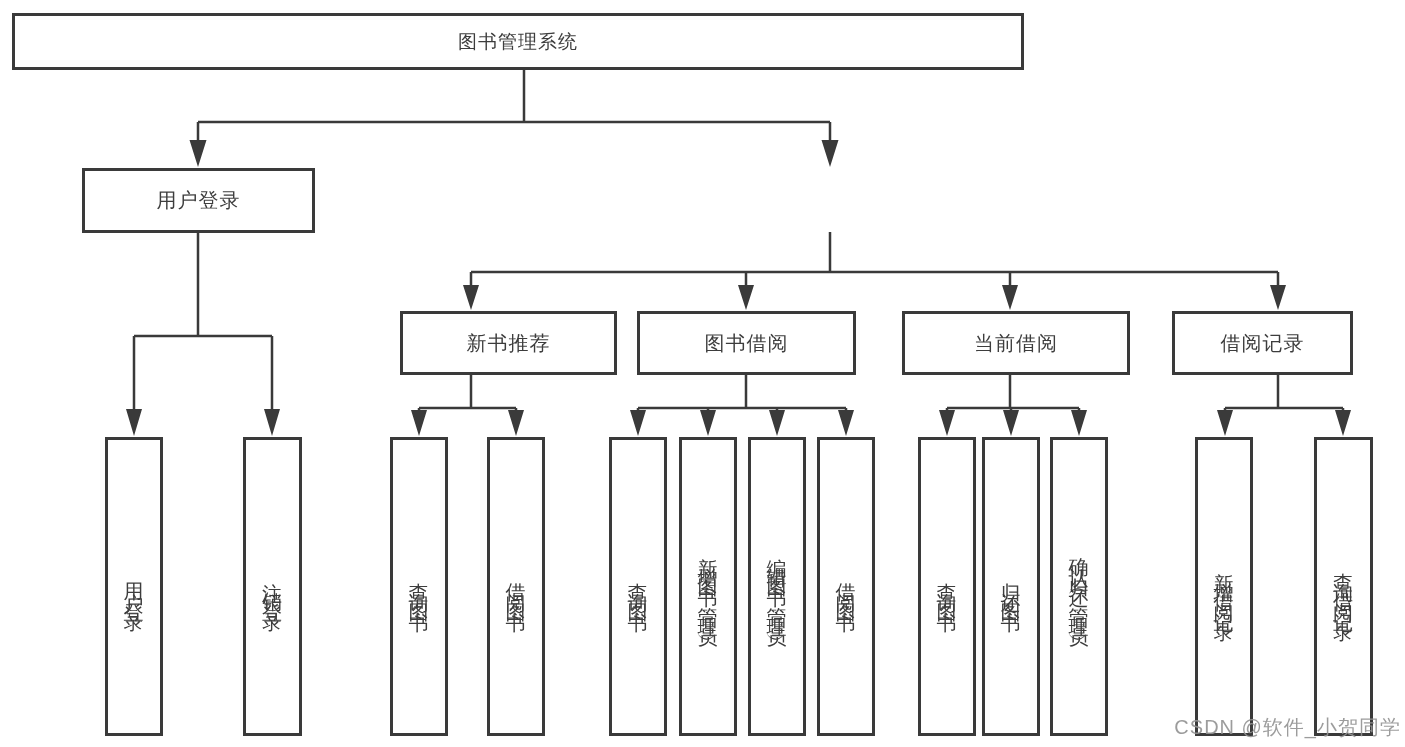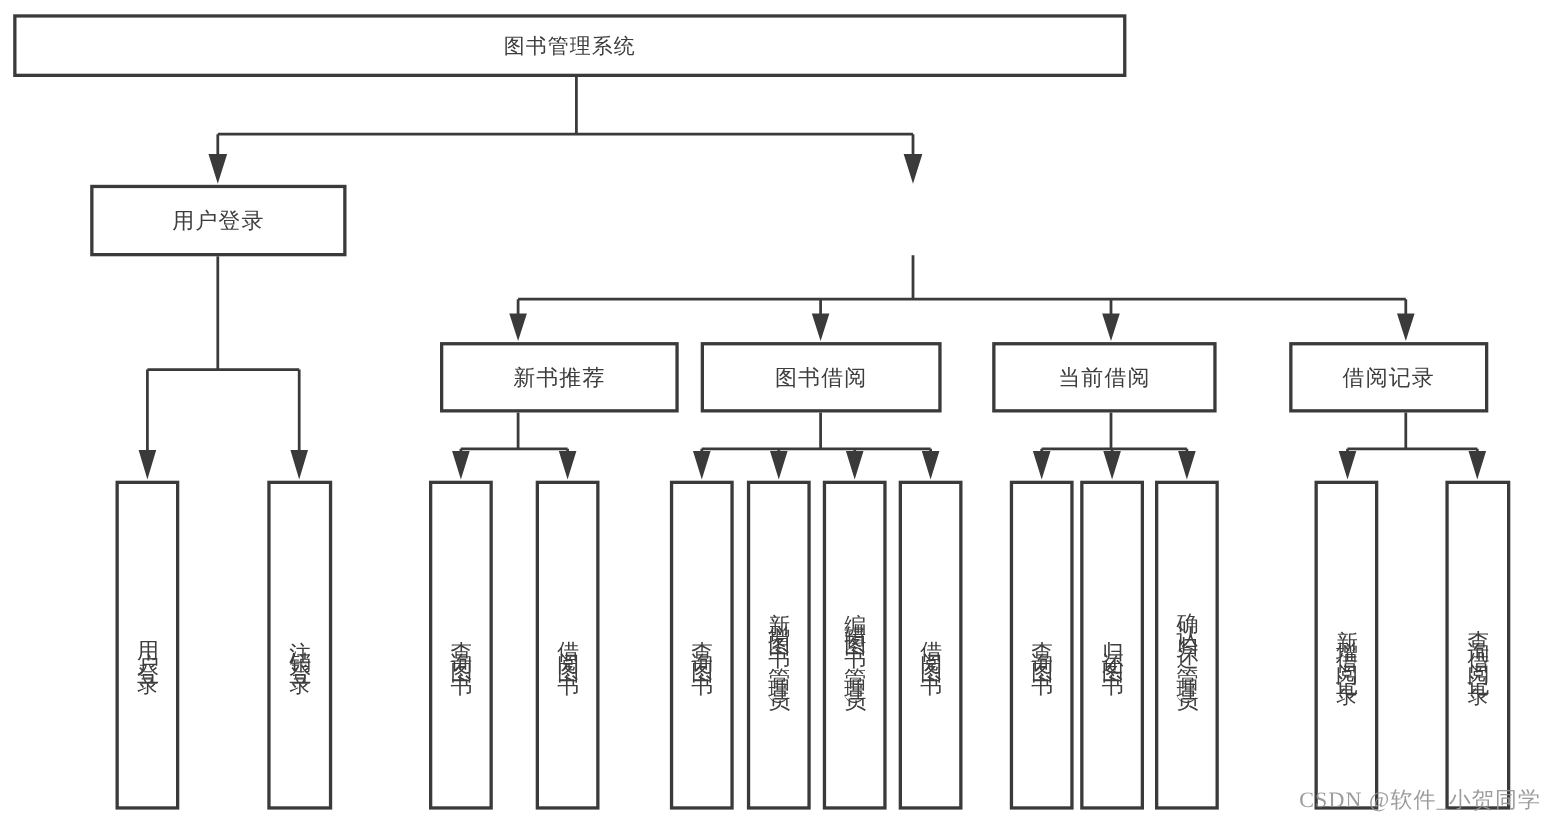--- a/index.html
+++ b/index.html
@@ -1,18 +1,18 @@
 <!DOCTYPE html>
 <html><head>
 <meta charset="utf-8">
 <style>
   html,body{margin:0;padding:0;background:#ffffff;}
   #canvas{
     position:relative;width:1405px;height:747px;background:#ffffff;
-    font-family:Liberation Serif, serif;overflow:hidden;
+    font-family:Liberation Sans, sans-serif;overflow:hidden;
   }
   .node{
     position:absolute;box-sizing:border-box;border:3px solid #3a3a3a;background:#ffffff;
     display:flex;align-items:center;justify-content:center;
     color:#3d3d3d;z-index:2;
   }
   .node.h{font-size:20px;letter-spacing:1px;}
   .node.root{font-size:19px;letter-spacing:1px;}
   .node.v{
     writing-mode:vertical-rl;text-orientation:mixed;
@@ -85,21 +85,21 @@
       <path d="M1217,410 L1233,410 L1225,436 Z M1335,410 L1351,410 L1343,436 Z"></path>
     </g>
   </svg>
 
   <div class="node h root" style="left:12px;top:13px;width:1012px;height:57px;">图书管理系统</div>
 
   <div class="node h" style="left:82px;top:168px;width:233px;height:65px;">用户登录</div>
 
   <div class="node h" style="left:363px;top:311px;width:217px;height:64px;margin-left:37px;">新书推荐</div>
   <div class="node h" style="left:637px;top:311px;width:219px;height:64px;">图书借阅</div>
-  <div class="node h" style="left:902px;top:311px;width:204px;height:64px;text-align:right;">当前借阅</div>
+  <div class="node h" style="left:902px;top:311px;width:228px;height:64px;text-align:right;">当前借阅</div>
   <div class="node h" style="left:1172px;top:311px;width:181px;height:64px;">借阅记录</div>
 
   <div class="node v" style="left:105px;top:437px;width:58px;height:299px;">用户登录</div>
   <div class="node v" style="left:243px;top:437px;width:59px;height:299px;">注销登录</div>
 
   <div class="node v" style="left:390px;top:437px;width:58px;height:299px;">查询图书</div>
   <div class="node v" style="left:487px;top:437px;width:58px;height:299px;">借阅图书</div>
 
   <div class="node v" style="left:609px;top:437px;width:58px;height:299px;">查询图书</div>
   <div class="node v" style="left:679px;top:437px;width:58px;height:299px;">新增图书（管理员）</div>

